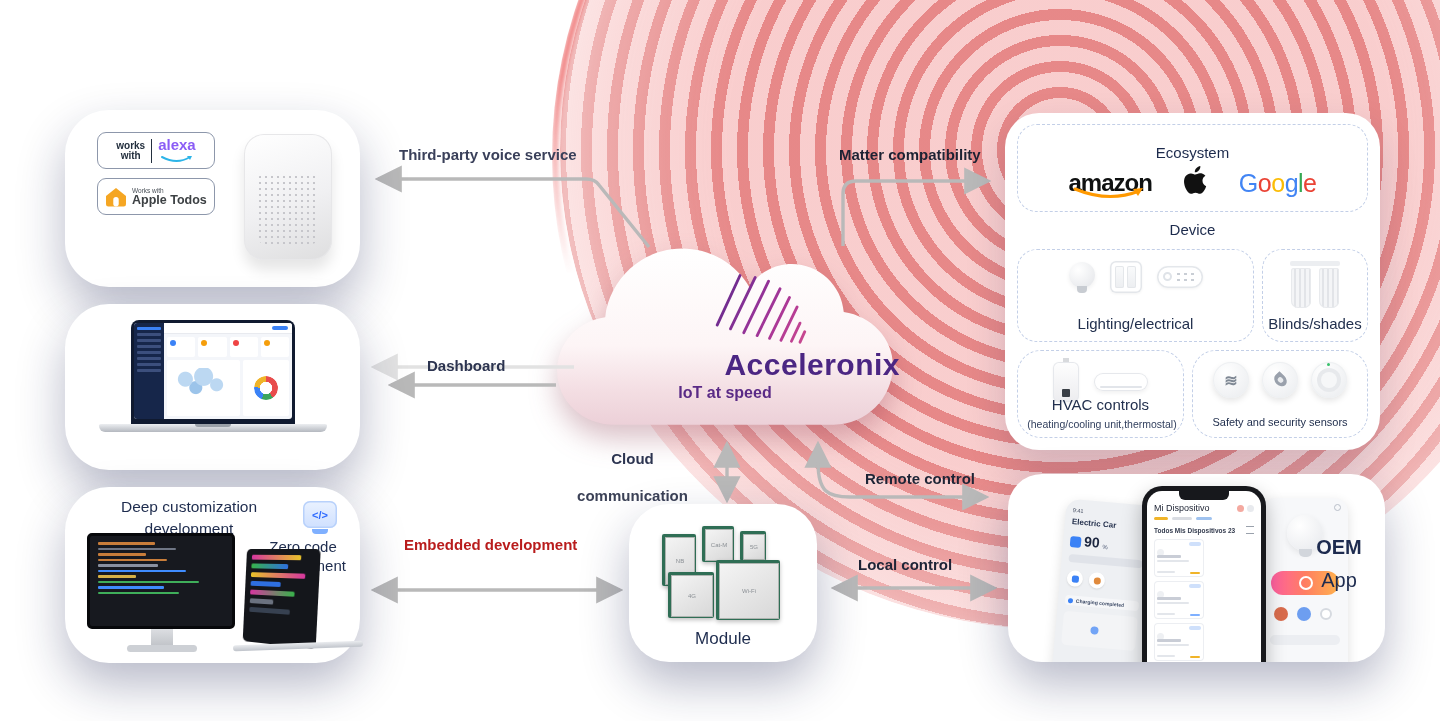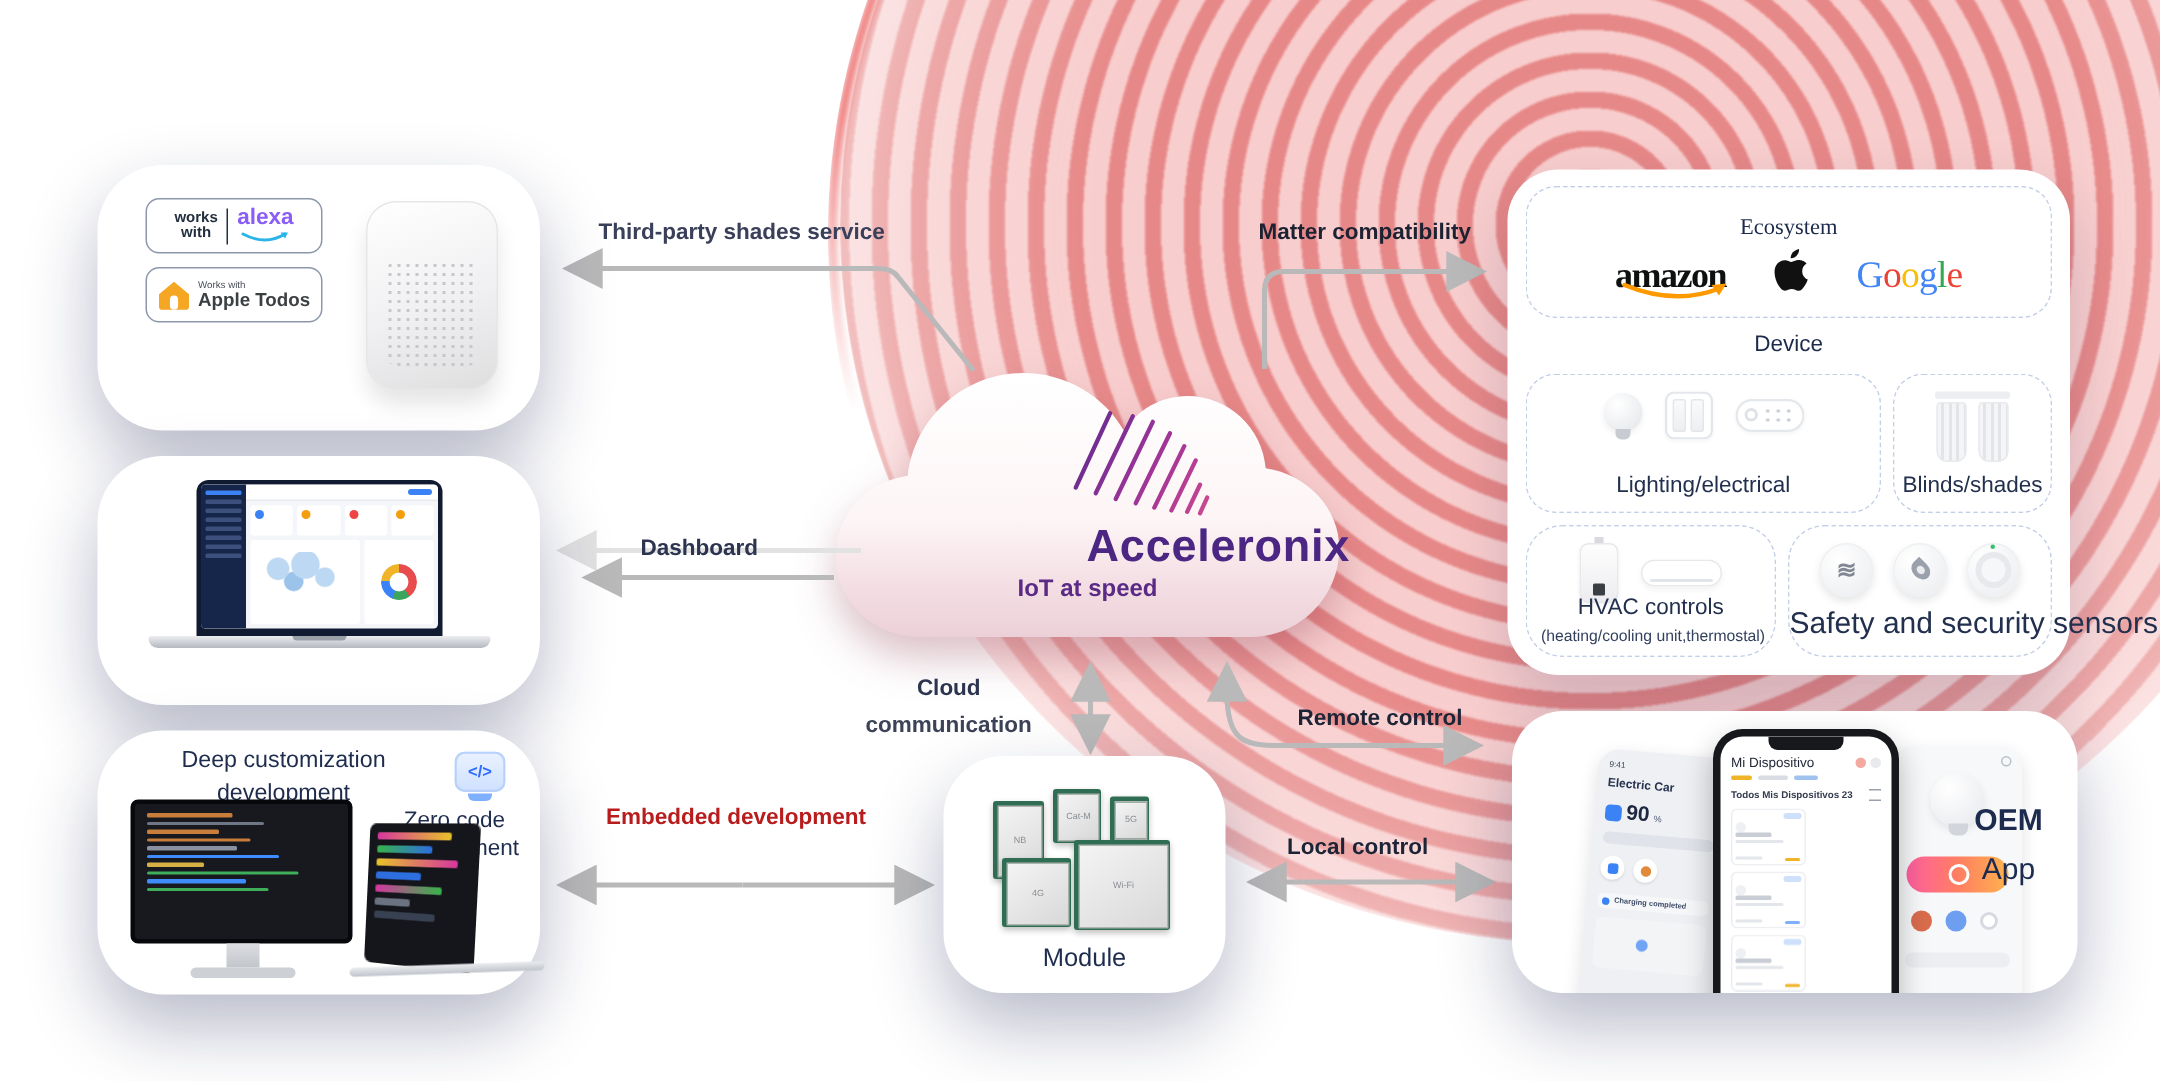--- a/index.html
+++ b/index.html
@@ -30,21 +30,21 @@
 
   
   svg.arrows{position:absolute;left:0;top:0;z-index:4;}
 
   
   .conn{position:absolute;z-index:5;font-size:15px;font-weight:700;color:#2c3450;white-space:nowrap;}
   #lbl-voice{left:399px;top:146px;color:#3a405a;}
   #lbl-matter{left:839px;top:146px;color:#1d2233;}
   #lbl-dashboard{left:427px;top:357px;}
   #lbl-cloudcomm{left:560px;top:450px;width:145px;text-align:center;}
-  #lbl-cloudcomm .l2{margin-top:8px;font-weight:700;color:#3c4257;}
+  #lbl-cloudcomm .l2{margin-top:20px;font-weight:700;color:#3c4257;}
   #lbl-remote{left:865px;top:470px;color:#1d2436;}
   #lbl-local{left:858px;top:556px;color:#1d2436;}
   #lbl-embedded{left:404px;top:536px;color:#b91c1c;}
 
   
   .card{position:absolute;background:#fff;border-radius:44px;z-index:6;
         box-shadow:0 22px 48px rgba(20,26,75,.30);}
 
   
   #voice-card{left:65px;top:110px;width:295px;height:177px;}
@@ -155,21 +155,21 @@
   .chip.fiveg{left:78px;top:5px;width:26px;height:30px;}
   .chip.fourg{left:6px;top:46px;width:46px;height:46px;z-index:2;}
   .chip.wifi{left:54px;top:34px;width:64px;height:60px;z-index:3;}
   .module-label{position:absolute;left:0;bottom:13px;width:100%;text-align:center;
     font-size:17px;font-weight:500;color:#1e2c4e;}
 
   
   #device-panel{left:1005px;top:113px;width:375px;height:337px;border-radius:34px;
     box-shadow:0 18px 40px rgba(20,26,75,.16);}
   .dashed{border:1.6px dashed #c3cfe7;border-radius:20px;position:absolute;box-sizing:border-box;}
-  .eco-box{left:12px;top:11px;width:351px;height:88px;font-family:Liberation Serif, serif;}
+  .eco-box{left:12px;top:11px;width:351px;height:88px;}
   .eco-title{position:absolute;left:0;top:19px;width:100%;text-align:center;font-size:15px;color:#1c2a4c;}
   .eco-logos{position:absolute;left:0;top:40px;width:100%;display:flex;align-items:center;
     justify-content:center;gap:30px;}
   .amz{position:relative;font-size:24px;font-weight:700;letter-spacing:-1px;color:#0f1111;line-height:22px;}
   .amz svg{position:absolute;left:2px;bottom:-8px;}
   .goog{font-size:25px;font-weight:500;letter-spacing:-.5px;}
   .goog .c1{color:#4285F4;} .goog .c2{color:#EA4335;} .goog .c3{color:#FBBC05;}
   .goog .c4{color:#4285F4;} .goog .c5{color:#34A853;} .goog .c6{color:#EA4335;}
   .device-title{position:absolute;left:0;top:108px;width:100%;text-align:center;font-size:15px;color:#1c2a4c;}
   .box-lighting{left:12px;top:136px;width:237px;height:93px;}
@@ -349,21 +349,21 @@
       <path d="M727 468 L727 500" marker-end="url(#mGray)"></path>
       <path d="M818 468 L818 444" marker-end="url(#mGray)"></path>
       <path d="M818 462 C818 492 828 497 850 497 L986 497" marker-end="url(#mGray)"></path>
       <path d="M910 588 L834 588" marker-end="url(#mGray)"></path>
       <path d="M910 588 L994 588" marker-end="url(#mGray)"></path>
       <path d="M495 590 L374 590" marker-end="url(#mGray)"></path>
       <path d="M495 590 L620 590" marker-end="url(#mGray)"></path>
     </g>
   </svg>
 
-  <div class="conn" id="lbl-voice">Third-party shades service</div>
+  <div class="conn" id="lbl-voice">Third-party voice service</div>
   <div class="conn" id="lbl-matter">Matter compatibility</div>
   <div class="conn" id="lbl-dashboard">Dashboard</div>
   <div class="conn" id="lbl-cloudcomm">
     <div>Cloud</div>
     <div class="l2">communication</div>
   </div>
   <div class="conn" id="lbl-remote">Remote control</div>
   <div class="conn" id="lbl-local">Local control</div>
   <div class="conn" id="lbl-embedded">Embedded development</div>
 
@@ -578,21 +578,21 @@
         <span class="sensor">
             <span class="waves">≋</span>
           </span>
         <span class="sensor">
             <span class="flame"></span>
           </span>
         <span class="sensor">
             <span class="smoke"></span>
           </span>
       </div>
-      <div class="cat-label" style="font-size:20px;">Safety and security sensors</div>
+      <div class="cat-label" style="font-size:11px;">Safety and security sensors</div>
     </div>
   </div>
 
   <div class="card" id="oem-card">
     <div class="phone phone-left">
       <div class="pl-time">9:41</div>
       <div class="pl-title">Electric Car</div>
       <div class="pl-batt">
         <span class="pl-chip"></span>
         <span class="pl-90">90</span>

